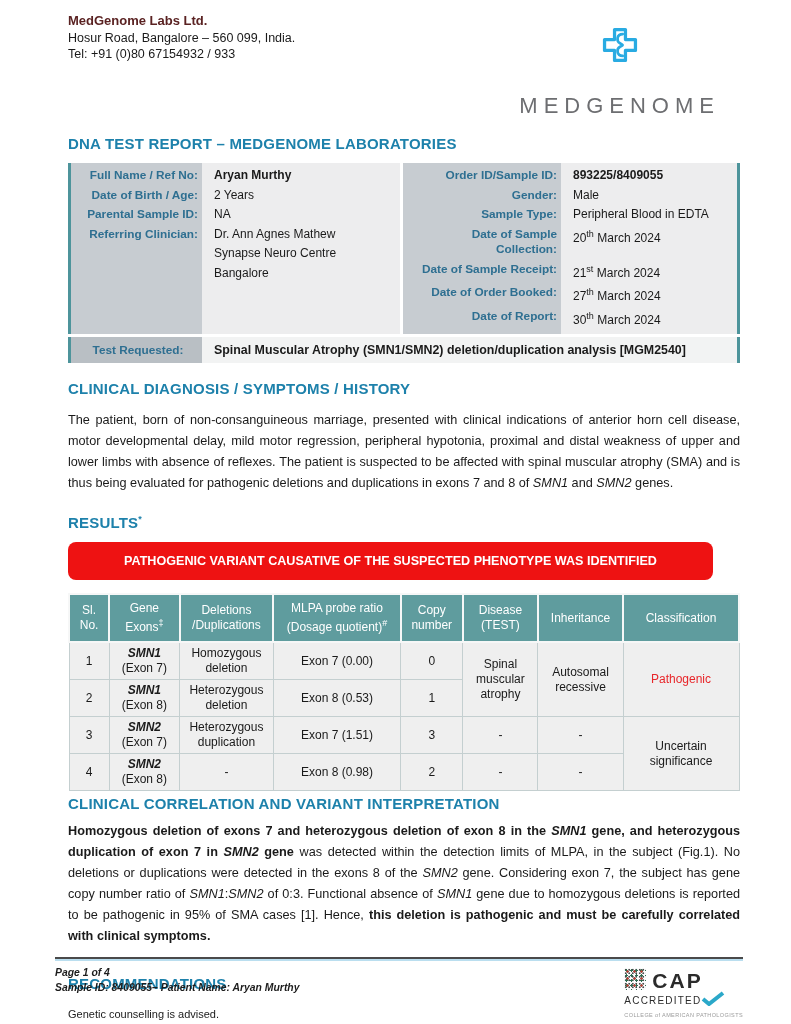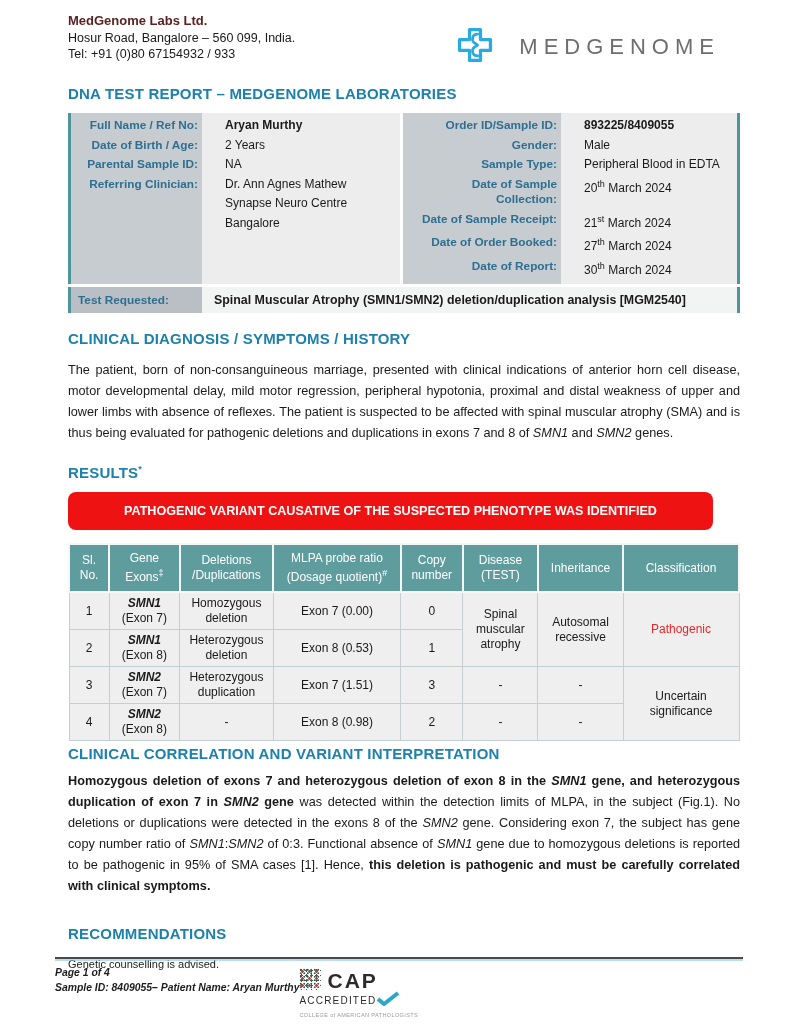--- a/index.html
+++ b/index.html
@@ -4,41 +4,41 @@
 <style>
   * { box-sizing: border-box; margin: 0; padding: 0; }
   html,body { width: 791px; height: 1024px; background: #fff; overflow: hidden;
     font-family: "Liberation Sans", sans-serif; color: #1a1a1a; position: relative; }
   .container { position: absolute; left: 68px; width: 672px; top: 0; }
 
   
   .hdr { display: flex; justify-content: space-between; align-items: flex-start; padding-top: 13px; }
   .addr { font-size: 12.5px; line-height: 16.5px; }
   .lab-name { font-weight: bold; font-size: 13px; color: #5a2222; }
-  .logo { display: flex; align-items: center; gap: 24px; margin-top: 12px; margin-right: 20px; }
+  .logo { display: flex; align-items: center; gap: 24px; margin-top: 12px; margin-right: 20px; flex-direction: column; }
   .logo-text { font-size: 22px; letter-spacing: 6px; color: #6d6e71; font-weight: normal; }
 
   
   .h-sec { color: #1d81ab; font-weight: bold; font-size: 15px; letter-spacing: .2px; }
   .h-title { margin-top: 16px; }
   .sup { vertical-align: super; font-size: 9px; }
 
   
   .patient-block { margin-top: 11px; display: flex; border-left: 3px solid #4d949b; border-right: 3px solid #4d949b; }
   .pi-half { display: grid; padding: 3px 0 4px; align-content: start; }
   .pi-left  { width: 329px; grid-template-columns: 131px 1fr; margin-right: 3px;
       background: linear-gradient(to right, #c7ccd1 131px, #ededee 131px); }
   .pi-right { flex: 1; grid-template-columns: 158px 1fr;
       background: linear-gradient(to right, #c7ccd1 158px, #ededee 158px); }
   .pi-label { color: #2e6f91; font-weight: bold; font-size: 11.8px; padding: 2px 4px 2px 7px; line-height: 15.5px; text-align: right; }
-  .pi-value { font-size: 12px; padding: 2px 6px 2px 23px; line-height: 15.5px; }
+  .pi-value { font-size: 12px; padding: 2px 6px 2px 12px; line-height: 15.5px; }
   .bold { font-weight: bold; }
 
   .test-row { display: flex; margin-top: 3px; border-left: 3px solid #4d949b; border-right: 3px solid #4d949b; }
-  .test-label { width: 131px; background: #b9bfc4; color: #2e6f91; font-weight: bold; font-size: 11.8px; padding: 6px 4px 6px 7px; }
+  .test-label { width: 131px; background: #b9bfc4; color: #2e6f91; font-weight: bold; font-size: 11.8px; padding: 6px 4px 6px 7px; text-align: center; }
   .test-value { flex: 1; background: #f2f3f3; font-weight: bold; font-size: 12.4px; padding: 6px 6px 6px 12px; }
 
   
   .para { margin-top: 13px; font-size: 12.7px; line-height: 21px; text-align: justify; }
 
   
   .banner { margin-top: 11px; width: calc(100% - 27px); background: #ee1212; border-radius: 8px;
     color: #fff; font-weight: bold; font-size: 12.6px; text-align: center; padding: 12px 8px; }
 
   
@@ -53,21 +53,21 @@
   col.c-mlpa { width: 19%; } col.c-copy { width: 9.3%; } col.c-dis { width: 11.2%; }
   col.c-inh { width: 12.7%; } col.c-cls { width: 17.3%; }
 
   .h-after-table { margin-top: 4px; }
   .h-reco { margin-top: 28px; }
   .reco-text { margin-top: 16px; font-size: 11px; }
 
   
   .footer { position: absolute; left: 55px; right: 48px; bottom: 6px; }
   .f-sep { height: 2px; background: #4a4a4a; box-shadow: 0 2px 0 rgba(130,195,225,.55); margin-bottom: 7px; }
-  .f-flex { display: flex; justify-content: flex-start; align-items: flex-start; }
+  .f-flex { display: flex; justify-content: space-between; align-items: flex-start; }
   .f-lines { font-style: italic; font-weight: bold; font-size: 10.4px; line-height: 14.5px; color: #1c1c1c; }
   .cap { display: flex; flex-direction: column; align-items: flex-start; margin-top: 2px; }
   .cap-top { display: flex; align-items: flex-end; gap: 6px; }
   .cap-dots { width: 22px; height: 22px;
     background-image: radial-gradient(#b0473a 1px, transparent 1.3px),
                       radial-gradient(#2f6b4f 1px, transparent 1.3px),
                       radial-gradient(#4a4a4a .8px, transparent 1px);
     background-size: 7px 7px, 5px 5px, 3.5px 3.5px; }
   .cap-name { font-size: 21px; font-weight: bold; color: #2b2b2b; letter-spacing: 2px; line-height: 19px; }
   .cap-acc-row { display: flex; align-items: center; margin-top: 1px; }

